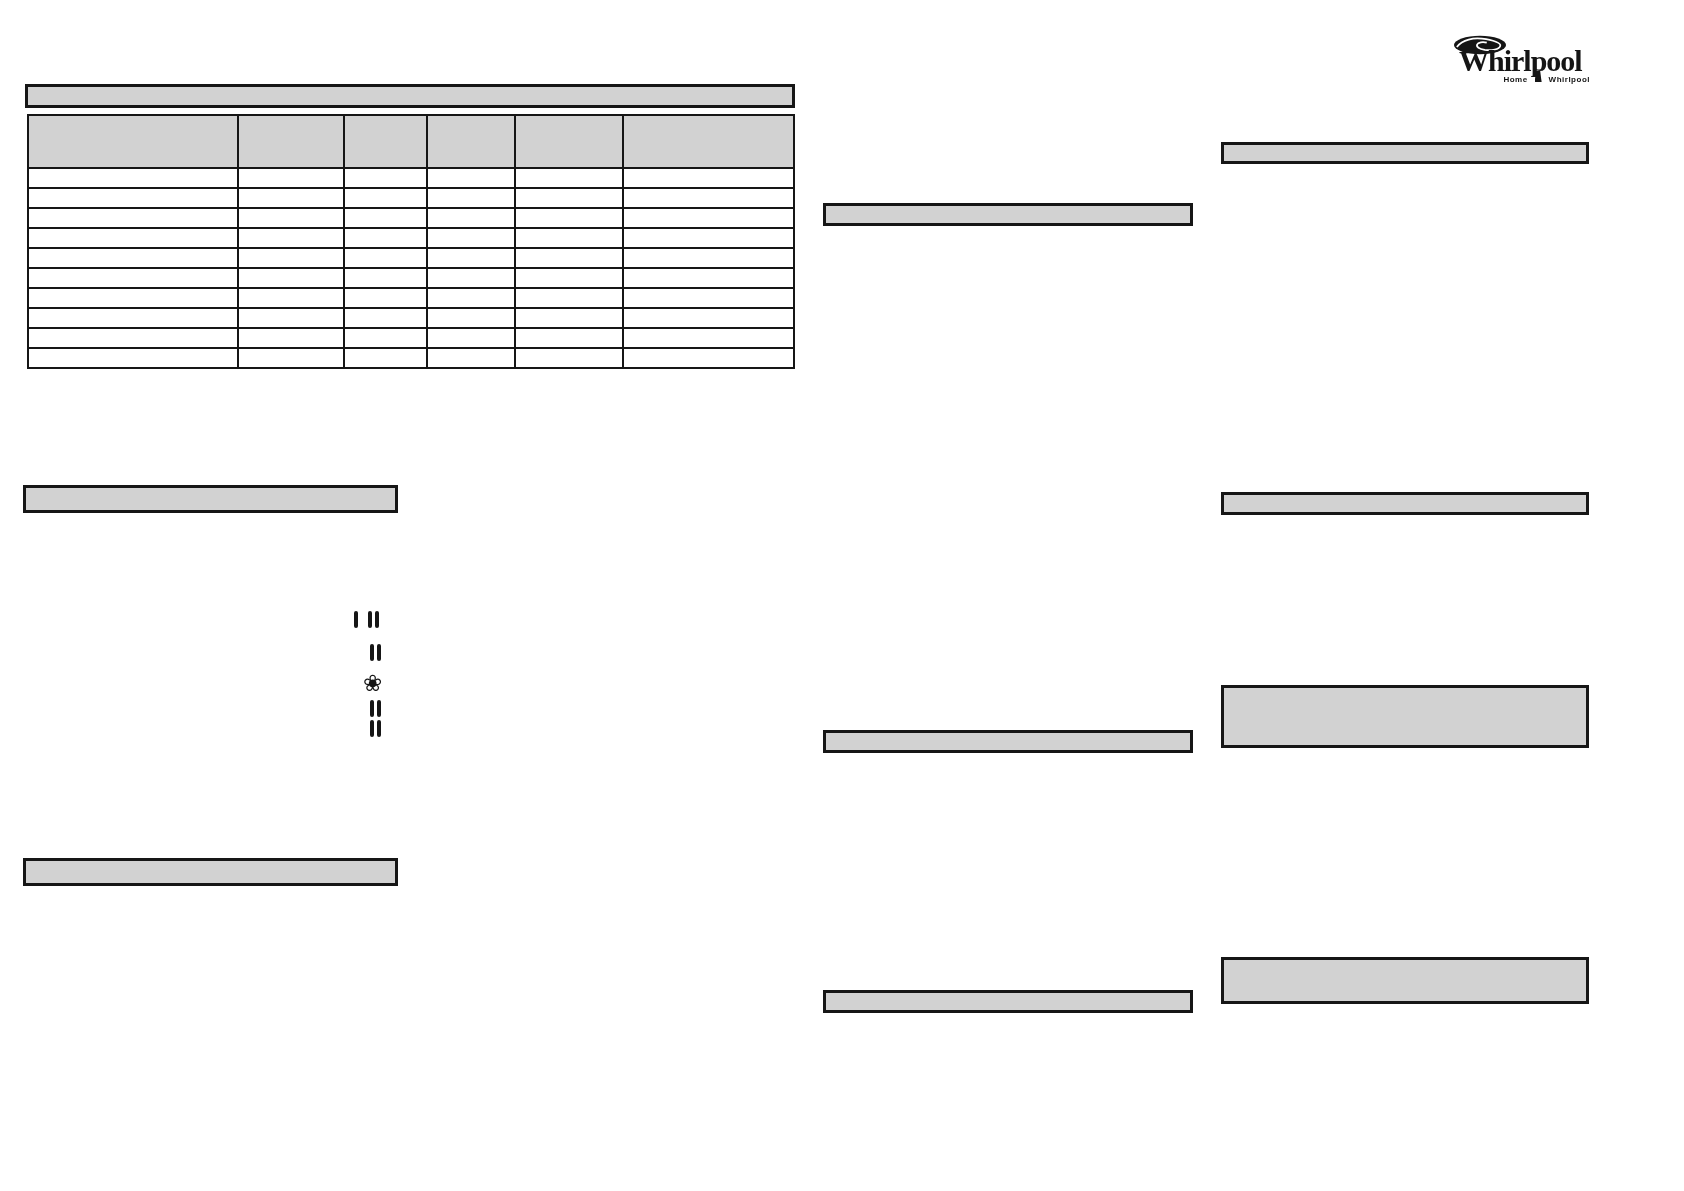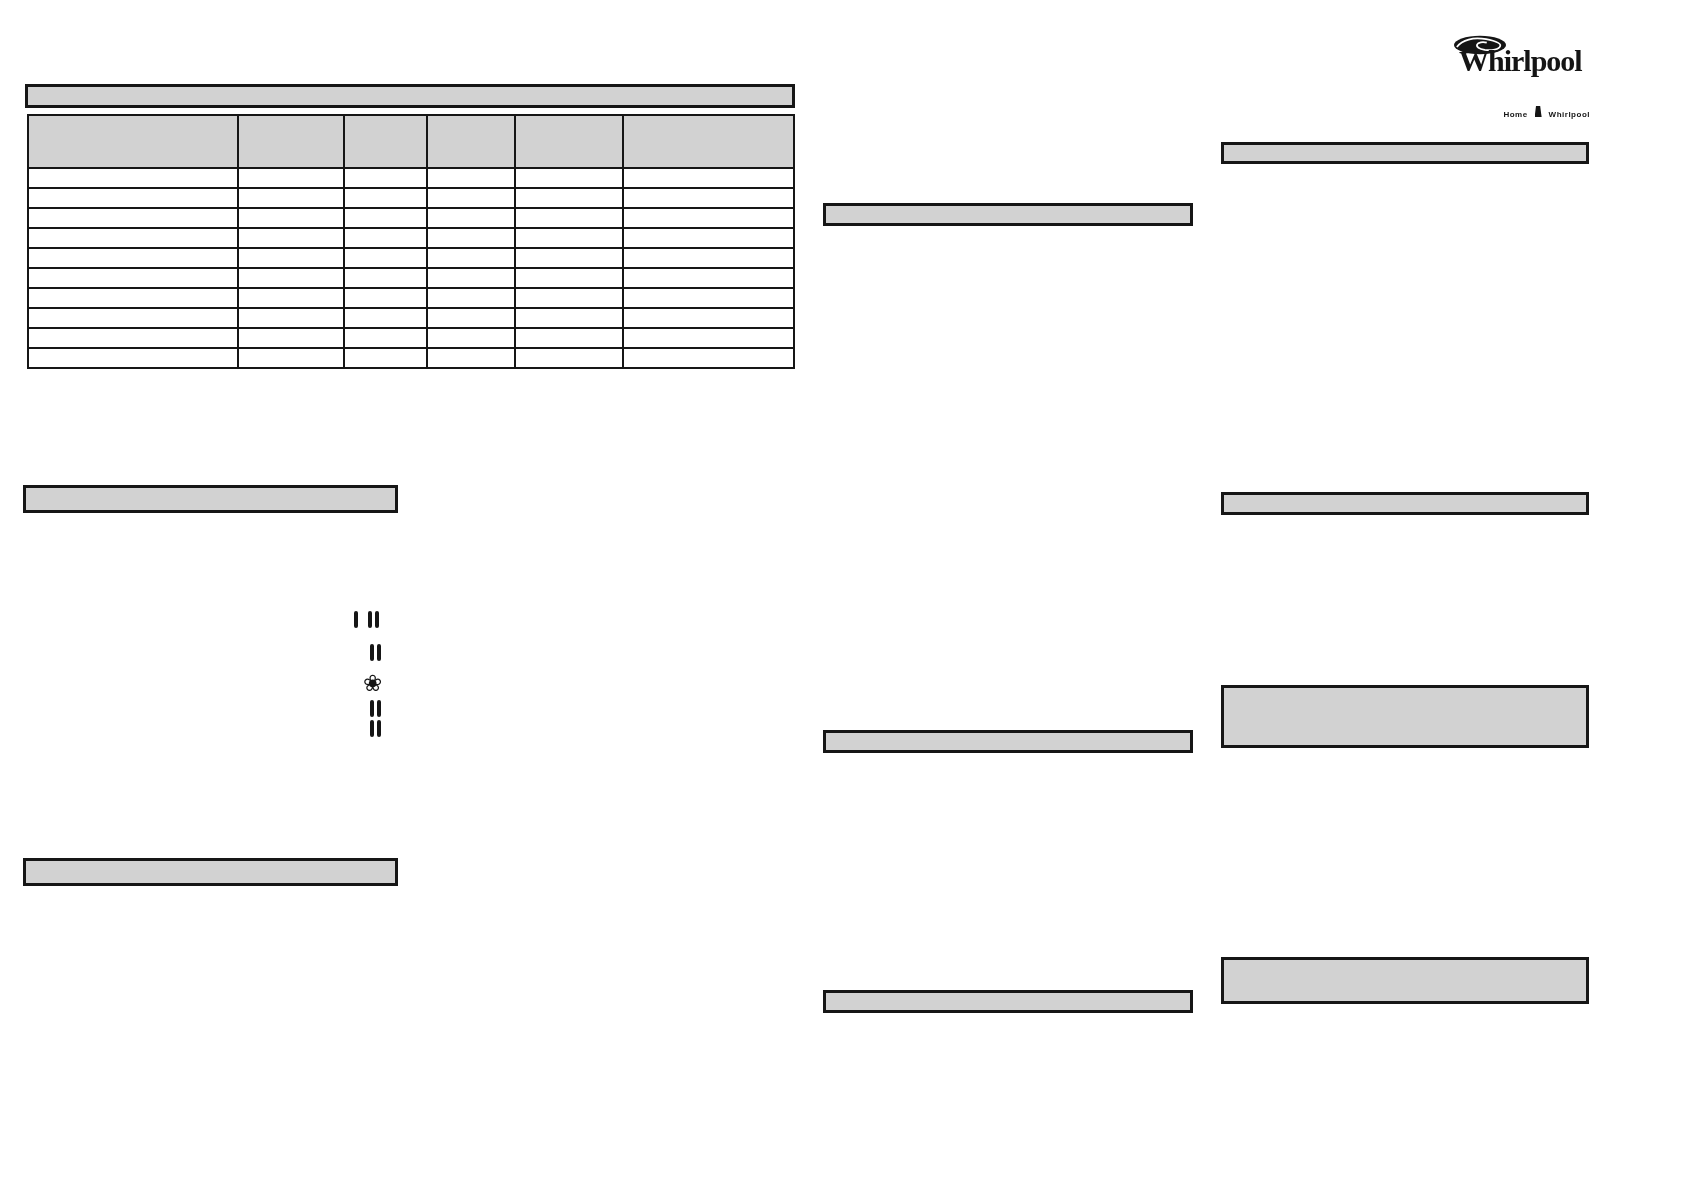--- a/index.html
+++ b/index.html
@@ -58,21 +58,21 @@
   #logo-swirl { position: absolute; left: 5px; top: 7px; }
   #logo-wordmark {
     position: absolute; left: 11px; top: 16px; width: 138px;
     font-family: "Liberation Serif", serif; font-weight: bold;
     font-size: 30px; letter-spacing: -1px; color: #151515;
     white-space: nowrap;
   }
   #logo-tagline {
     position: absolute; left: 0; top: 47px; width: 142px;
     display: flex; justify-content: flex-end; align-items: center; gap: 7px;
-    font-size: 8px; font-weight: bold; letter-spacing: 0.5px; color: #151515; margin-top: 35px;
+    font-size: 8px; font-weight: bold; letter-spacing: 0.5px; color: #151515;
   }
   #p-descender {
     width: 7px; height: 11px; background: #151515; margin-top: -6px;
     clip-path: polygon(20% 0, 80% 0, 100% 100%, 0 100%);
   }
 </style>
 </head>
 <body>
 
 <div id="logo">

